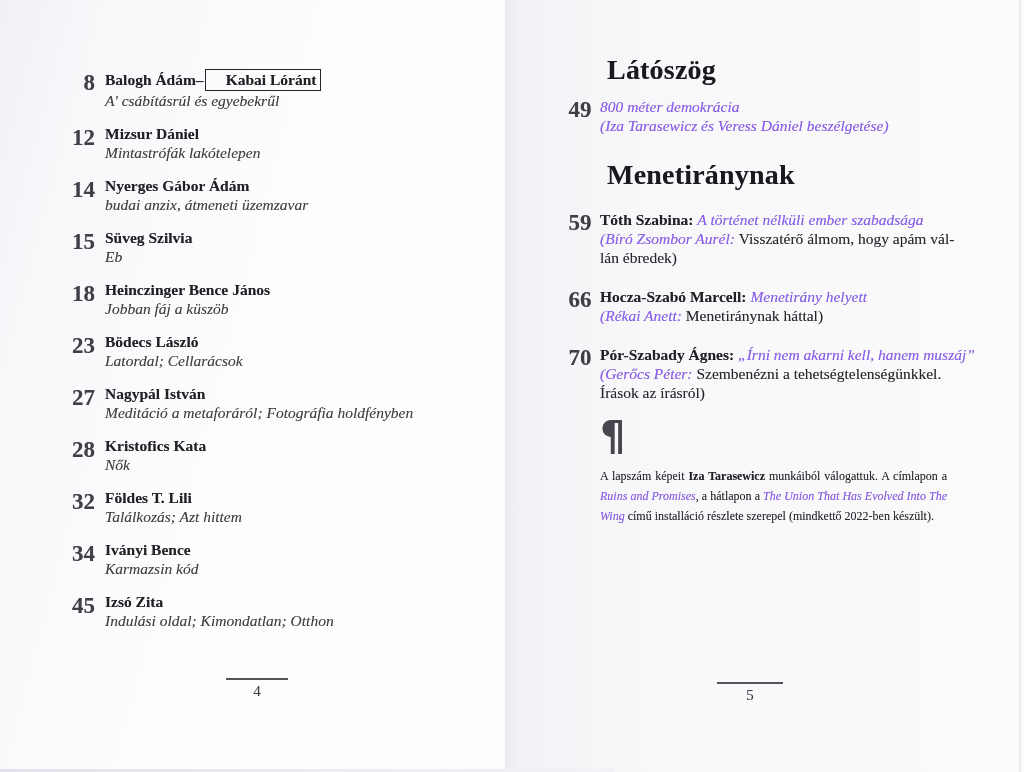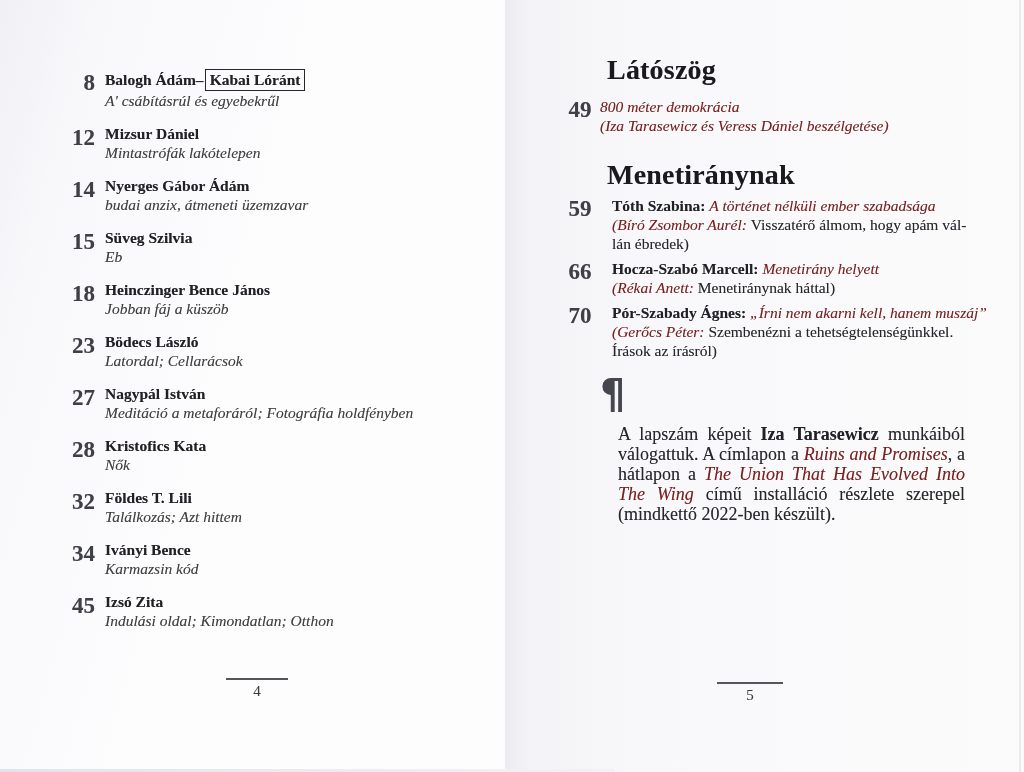--- a/index.html
+++ b/index.html
@@ -15,49 +15,49 @@
     background:linear-gradient(105deg,#f0f0f5 0%,#f8f8fb 14%,#fdfdfe 50%);}
   .right-bg{position:absolute;left:505px;top:0;width:519px;height:772px;
     background:linear-gradient(to right,#ebebf1 0px,#f3f3f7 22px,#f8f8fa 130px,#fbfbfc 100%);}
   .right-edge{position:absolute;right:3px;top:0;width:2px;height:772px;background:#e9e9ee;}
   .bottom-edge{position:absolute;left:0;bottom:0;width:60%;height:3px;
     background:linear-gradient(to right,#e3e3eb,#f2f2f6);}
 
   .heading{margin:0;font-size:28px;line-height:30px;font-weight:bold;
     color:#19191e;letter-spacing:.2px;}
   .b{font-weight:bold;color:#202025;}
-  .i{font-style:italic;color:#7f1d1d;font-family:Liberation Serif, serif;}
+  .i{font-style:italic;color:#8b5cf6;font-family:Liberation Serif, serif;}
 
   
   .page-left{position:absolute;left:60px;top:55px;width:410px;}
   .page-left .heading{margin-left:45px;margin-bottom:12px;}
   .rows{display:flex;flex-direction:column;row-gap:14px;margin-top:14px;}
   .row{display:flex;}
   .num{flex:none;width:35px;text-align:right;font-size:23px;line-height:24px;
     font-weight:bold;color:#3f3f48;padding-top:2px;}
   .txt{margin-left:10px;white-space:nowrap;}
   .author{font-size:15.5px;line-height:19px;font-weight:bold;color:#202025;}
   .sub{font-size:15.5px;line-height:19px;font-style:italic;color:#404040;}
-  .boxed{display:inline-block;border:1.5px solid #26262b;padding:0 4px 1px 4px;margin-left:1px;}
+  .boxed{display:inline-block;border:1.5px solid #26262b;padding:0 4px 1px 20px;margin-left:1px;}
 
   
   .page-right{position:absolute;left:565px;top:55px;width:420px;}
   .page-right .heading{margin-left:42px;}
   .rrow{display:flex;margin-top:12px;}
   .rnum{flex:none;width:30px;text-align:center;font-size:23px;line-height:24px;
     font-weight:bold;color:#3f3f48;padding-top:1px;}
   .rtxt{margin-left:5px;}
   .line{font-size:15.5px;line-height:19px;white-space:nowrap;}
   .line:empty{display:none;}
   .sect2{margin-top:25px;}
-  .gap-lg{margin-top:6px;gap:12px;}
+  .gap-lg{margin-top:20px;}
   .pilcrow{margin:14px 0 0 35px;font-family:"DejaVu Sans","Liberation Sans",sans-serif;
     font-weight:bold;font-size:40px;line-height:40px;color:#46464e;}
-  .colophon{margin:10px 0 0 53px;width:347px;text-align:justify;
-    font-size:18px;line-height:20px;color:#26262b;}
+  .colophon{margin:10px 0 0 35px;width:347px;text-align:justify;
+    font-size:12px;line-height:20px;color:#26262b;}
 
   
   .footer{position:absolute;text-align:center;}
   .footer-left{left:226px;top:678px;width:62px;}
   .footer-right{left:717px;top:682px;width:66px;}
   .rule{height:2px;background:#55555c;margin-bottom:3px;}
   .pnum{font-size:15px;color:#3c3c44;}
 </style>
 </head>
 <body>

